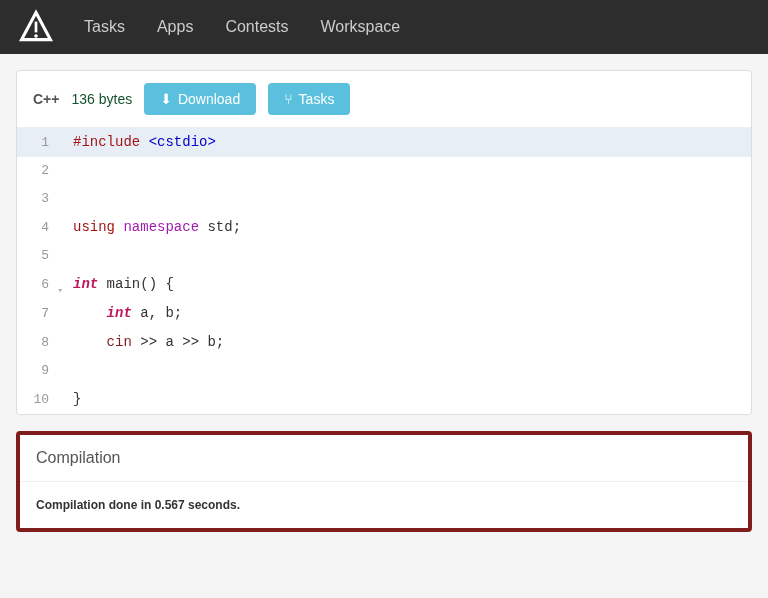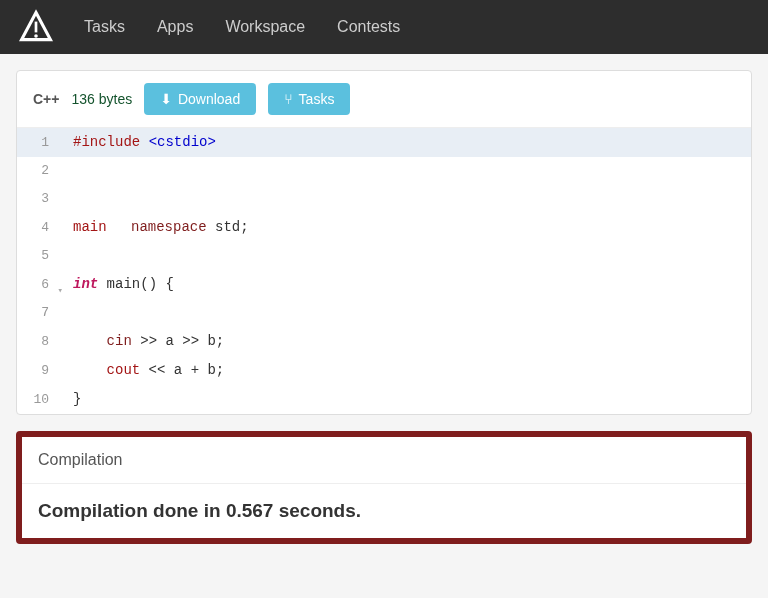--- a/index.html
+++ b/index.html
@@ -139,64 +139,64 @@
 
     .line-code {
       padding-left: 8px;
       white-space: pre;
       color: #333333;
     }
 
     
     .kw-include { color: #a31515; }
     .kw-header { color: #0000cd; }
-    .kw-namespace { color: #7f1d1d; margin-left: 16px; }
+    .kw-namespace { color: #a21caf; }
     .kw-using { color: #a31515; }
     .kw-int { color: #be185d; font-style: italic; font-weight: bold; }
     .kw-std { color: #333333; }
     .kw-cin { color: #7f1d1d; }
     .kw-cout { color: #a31515; }
 
     
     .compilation-panel {
       background: #ffffff;
-      border: 6px solid #7f1d1d;
+      border: 4px solid #7f1d1d;
       border-radius: 4px;
     }
 
     .compilation-header {
       padding: 14px 16px;
       font-size: 16px;
       color: #555555;
       border-bottom: 1px solid #eeeeee;
     }
 
     .compilation-result {
       padding: 16px;
-      font-size: 19px;
+      font-size: 12px;
       font-weight: bold;
       color: #333333;
     }
   </style>
 </head>
 <body>
 
 <nav class="navbar">
   <div class="navbar-logo">
     <svg viewBox="0 0 40 40" fill="none" xmlns="http://www.w3.org/2000/svg">
       <polygon points="20,4 36,34 4,34" stroke="#ffffff" stroke-width="3.5" fill="none"></polygon>
       <line x1="20" y1="14" x2="20" y2="26" stroke="#ffffff" stroke-width="3"></line>
       <circle cx="20" cy="30" r="2" fill="#ffffff"></circle>
     </svg>
   </div>
   <div class="navbar-links">
     <a class="navbar-link">Tasks</a>
     <a class="navbar-link">Apps</a>
+    <a class="navbar-link">Contests</a>
     <a class="navbar-link">Workspace</a>
-    <a class="navbar-link">Contests</a>
   </div>
 </nav>
 
 <div class="main-content">
 
   <div class="code-panel">
     <div class="code-toolbar">
       <span class="code-lang">C++</span>
       <span class="code-size">136 bytes</span>
       <button class="btn-download">
@@ -220,45 +220,45 @@
         <span class="line-num">2</span>
       </div>
 
       <div class="code-line">
         <span class="line-num">3</span>
         <span class="line-code"></span>
       </div>
 
       <div class="code-line">
         <span class="line-num">4</span>
-        <span class="line-code"><span class="kw-using">main</span> <span class="kw-namespace">namespace</span> <span class="kw-std">std</span>;</span>
+        <span class="line-code"><span class="kw-using">using</span> <span class="kw-namespace">namespace</span> <span class="kw-std">std</span>;</span>
       </div>
 
       <div class="code-line">
         <span class="line-num">5</span>
         <span class="line-code"></span>
       </div>
 
       <div class="code-line">
         <span class="line-num" style="position:relative;">6<span style="position:absolute;right:2px;top:6px;font-size:9px;color:#aaa;">▾</span></span>
         <span class="line-code"><span class="kw-int">int</span> main() {</span>
       </div>
 
       <div class="code-line">
         <span class="line-num">7</span>
+        <span class="line-code">    <span class="kw-int">int</span> a, b;</span>
       </div>
 
       <div class="code-line">
         <span class="line-num">8</span>
         <span class="line-code">    <span class="kw-cin">cin</span> &gt;&gt; a &gt;&gt; b;</span>
       </div>
 
       <div class="code-line">
         <span class="line-num">9</span>
-        <span class="line-code">    <span class="kw-cout">cout</span> &lt;&lt; a + b;</span>
       </div>
 
       <div class="code-line">
         <span class="line-num">10</span>
         <span class="line-code">}</span>
       </div>
     </div>
   </div>
 
   <div class="compilation-panel">

